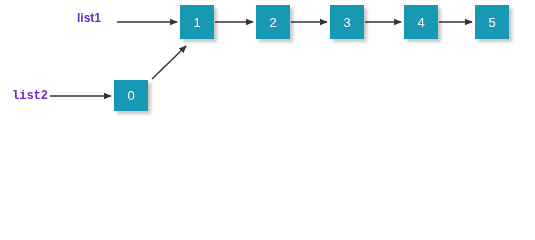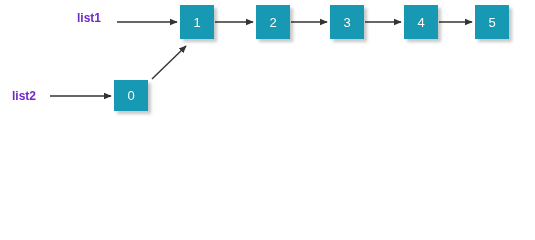--- a/index.html
+++ b/index.html
@@ -67,21 +67,21 @@
     <line x1="117" y1="22" x2="177" y2="22" stroke="#333333" stroke-width="1.4" marker-end="url(#arrowhead)"></line>
     <line x1="215" y1="22" x2="253" y2="22" stroke="#333333" stroke-width="1.4" marker-end="url(#arrowhead)"></line>
     <line x1="291" y1="22" x2="327" y2="22" stroke="#333333" stroke-width="1.4" marker-end="url(#arrowhead)"></line>
     <line x1="365" y1="22" x2="401" y2="22" stroke="#333333" stroke-width="1.4" marker-end="url(#arrowhead)"></line>
     <line x1="439" y1="22" x2="472" y2="22" stroke="#333333" stroke-width="1.4" marker-end="url(#arrowhead)"></line>
     <line x1="50" y1="96" x2="111" y2="96" stroke="#333333" stroke-width="1.4" marker-end="url(#arrowhead)"></line>
     <line x1="152" y1="79" x2="186" y2="46" stroke="#333333" stroke-width="1.4" marker-end="url(#arrowhead)"></line>
   </svg>
 
   <div class="ptr-label" style="left:77px; top:12px;">list1</div>
-  <div class="ptr-label" style="left:12px; top:90px;">list2</div>
+  <div class="ptr-label" style="left:12px; top:90px;font-family:Liberation Mono, monospace;">list2</div>
 
   <div class="node-box" style="left:180px; top:5px; width:34px; height:34px;">
     <span class="node-label">1</span>
   </div>
   <div class="node-box" style="left:256px; top:5px; width:34px; height:34px;">
     <span class="node-label">2</span>
   </div>
   <div class="node-box" style="left:330px; top:5px; width:34px; height:34px;">
     <span class="node-label">3</span>
   </div>

